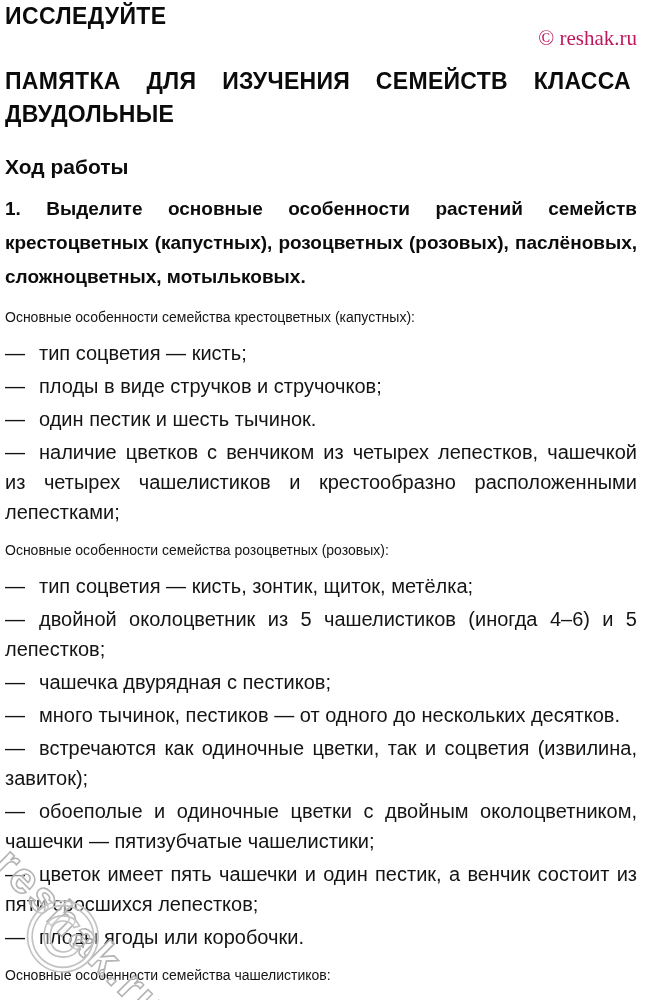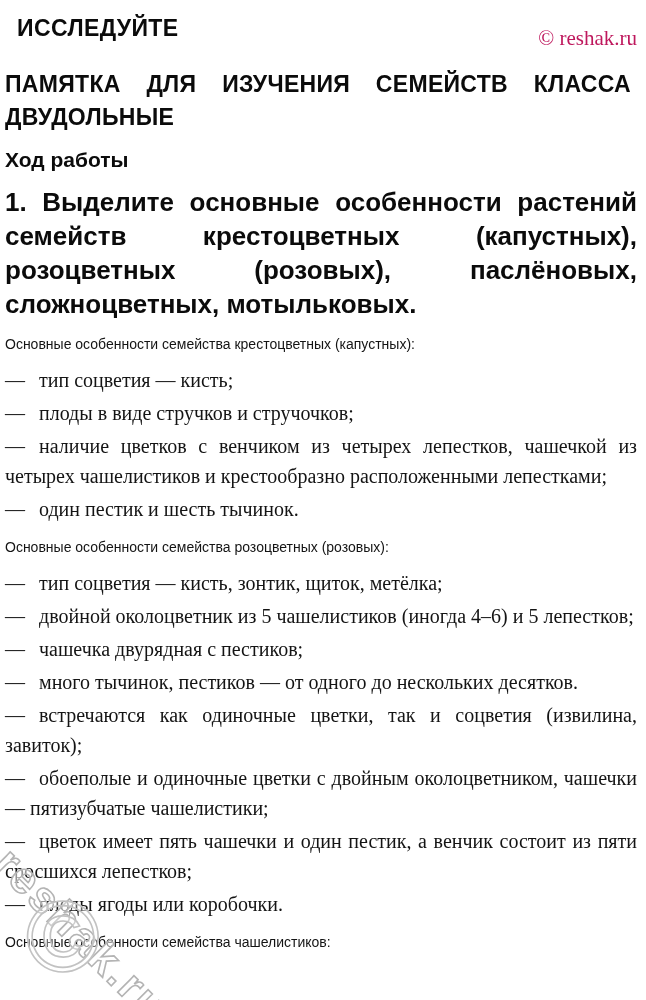--- a/index.html
+++ b/index.html
@@ -14,21 +14,21 @@
     overflow: hidden;
   }
   .content { padding: 3px 9px 0 5px; }
 
   .header-row {
     display: flex;
     justify-content: space-between;
     align-items: flex-start;
   }
   .doc-title {
-    margin: 12px;
+    margin: 0;
     font-size: 23px;
     font-weight: 800;
     letter-spacing: 0.4px;
     line-height: 26px;
     color: #0b0b0b;
   }
   .copyright {
     font-family: "Liberation Serif", serif;
     font-size: 21px;
     line-height: 24px;
@@ -41,50 +41,49 @@
     margin: 15px 6px 0 0;
     font-size: 23px;
     font-weight: 800;
     letter-spacing: 0.3px;
     line-height: 33px;
     text-align: justify;
     color: #0b0b0b;
   }
 
   .work-order {
-    margin: 13px 0 0 0;
+    margin: 23px 0 0 0;
     font-size: 21px;
     font-weight: 800;
     line-height: 25px;
     color: #0b0b0b;
   }
 
   .task {
     margin: 13px 0 0 0;
-    font-size: 26px;
+    font-size: 19px;
     font-weight: 800;
     line-height: 34px;
     text-align: justify;
     color: #0b0b0b;
   }
 
   .section-intro {
     margin: 11px 0 8px 0;
     font-size: 14px;
     font-weight: 400;
     line-height: 25px;
   }
 
   .bullet {
     margin: 0 0 3px 0;
     font-size: 20px;
     font-weight: 400;
     line-height: 30px;
     text-align: justify;
-    font-family: Liberation Serif, serif;
   }
   .bullet .dash { white-space: nowrap; }
   .bullet .tab {
     display: inline-block;
     width: 14px;
   }
 
   
   .watermark { pointer-events: none; }
   .wm-text {
@@ -124,22 +123,22 @@
 
   <h2 class="subtitle">ПАМЯТКА ДЛЯ ИЗУЧЕНИЯ СЕМЕЙСТВ КЛАССА ДВУДОЛЬНЫЕ</h2>
 
   <p class="work-order">Ход работы</p>
 
   <p class="task">1. Выделите основные особенности растений семейств крестоцветных (капустных), розоцветных (розовых), паслёновых, сложноцветных, мотыльковых.</p>
 
   <p class="section-intro">Основные особенности семейства крестоцветных (капустных):</p>
   <p class="bullet"><span class="dash">—</span><span class="tab"></span><span>тип соцветия — кисть;</span></p>
   <p class="bullet"><span class="dash">—</span><span class="tab"></span><span>плоды в виде стручков и стручочков;</span></p>
+  <p class="bullet"><span class="dash">—</span><span class="tab"></span><span>один пестик и шесть тычинок.</span></p>
   <p class="bullet"><span class="dash">—</span><span class="tab"></span><span>наличие цветков с венчиком из четырех лепестков, чашечкой из четырех чашелистиков и крестообразно расположенными лепестками;</span></p>
-  <p class="bullet"><span class="dash">—</span><span class="tab"></span><span>один пестик и шесть тычинок.</span></p>
 
   <p class="section-intro">Основные особенности семейства розоцветных (розовых):</p>
   <p class="bullet"><span class="dash">—</span><span class="tab"></span><span>тип соцветия — кисть, зонтик, щиток, метёлка;</span></p>
   <p class="bullet"><span class="dash">—</span><span class="tab"></span><span>двойной околоцветник из 5 чашелистиков (иногда 4–6) и 5 лепестков;</span></p>
   <p class="bullet"><span class="dash">—</span><span class="tab"></span><span>чашечка двурядная с пестиков;</span></p>
   <p class="bullet"><span class="dash">—</span><span class="tab"></span><span>много тычинок, пестиков — от одного до нескольких десятков.</span></p>
 
   <p class="bullet"><span class="dash">—</span><span class="tab"></span><span>встречаются как одиночные цветки, так и соцветия (извилина, завиток);</span></p>
   <p class="bullet"><span class="dash">—</span><span class="tab"></span><span>обоеполые и одиночные цветки с двойным околоцветником, чашечки — пятизубчатые чашелистики;</span></p>
   <p class="bullet"><span class="dash">—</span><span class="tab"></span><span>цветок имеет пять чашечки и один пестик, а венчик состоит из пяти сросшихся лепестков;</span></p>

